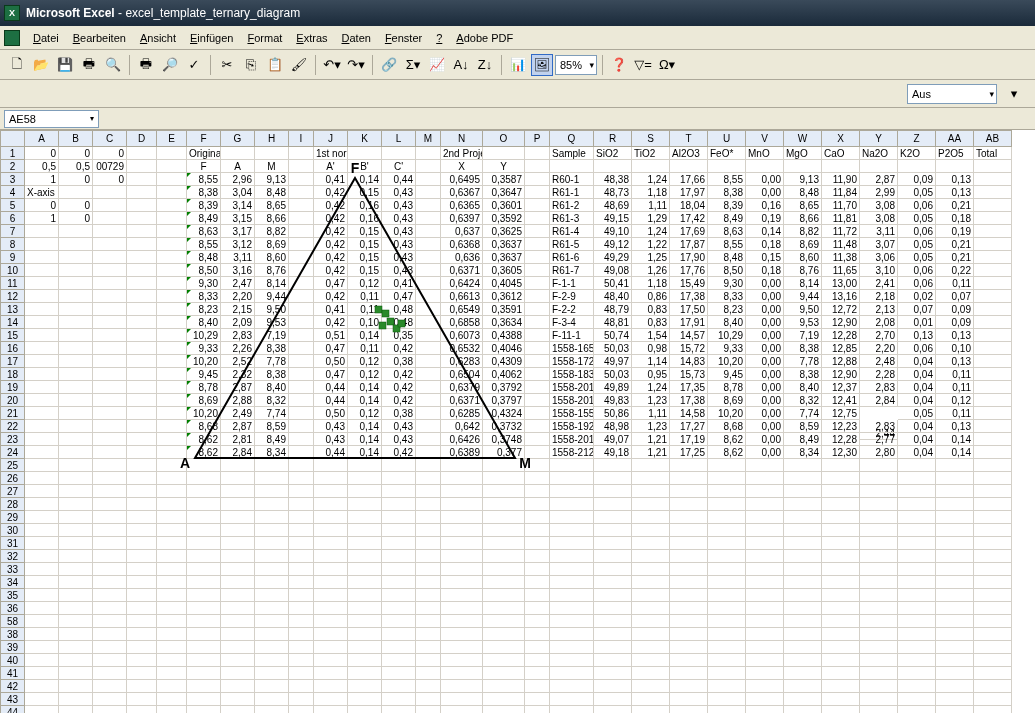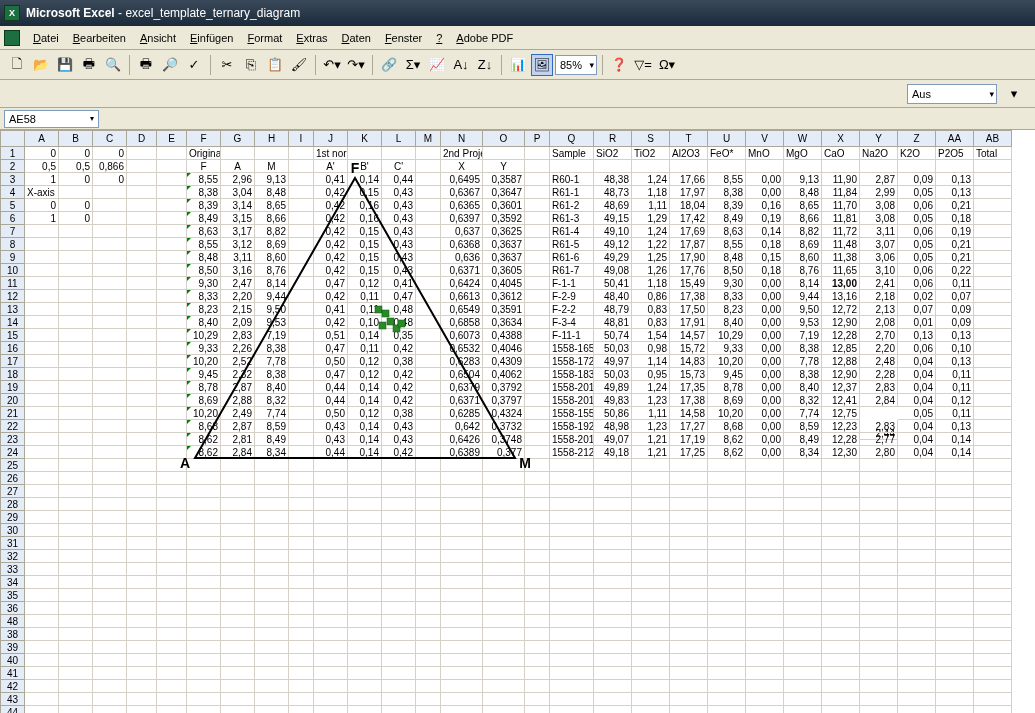--- a/index.html
+++ b/index.html
@@ -167,21 +167,21 @@
         <div class="cell l" style="width: 38px;">CaO</div>
         <div class="cell l" style="width: 38px;">Na2O</div>
         <div class="cell l" style="width: 38px;">K2O</div>
         <div class="cell l" style="width: 38px;">P2O5</div>
         <div class="cell l" style="width: 38px;">Total</div>
       </div>
       <div class="row">
         <div class="rh">2</div>
         <div class="cell r" style="width: 34px;">0,5</div>
         <div class="cell r" style="width: 34px;">0,5</div>
-        <div class="cell r" style="width: 34px;">0,866</div>
+        <div class="cell r" style="width: 34px;">00729</div>
         <div class="cell" style="width: 30px;"></div>
         <div class="cell" style="width: 30px;"></div>
         <div class="cell c" style="width: 34px;">F</div>
         <div class="cell c" style="width: 34px;">A</div>
         <div class="cell c" style="width: 34px;">M</div>
         <div class="cell" style="width: 25px;"></div>
         <div class="cell c" style="width: 34px;">A'</div>
         <div class="cell c" style="width: 34px;">B'</div>
         <div class="cell c" style="width: 34px;">C'</div>
         <div class="cell" style="width: 25px;"></div>
@@ -467,21 +467,21 @@
         <div class="cell r" style="width: 42px;">0,6424</div>
         <div class="cell r" style="width: 42px;">0,4045</div>
         <div class="cell" style="width: 25px;"></div>
         <div class="cell l" style="width: 44px;">F-1-1</div>
         <div class="cell r" style="width: 38px; text-align: right;">50,41</div>
         <div class="cell r" style="width: 38px;">1,18</div>
         <div class="cell r" style="width: 38px; text-align: center;">15,49</div>
         <div class="cell r" style="width: 38px;">9,30</div>
         <div class="cell r" style="width: 38px;">0,00</div>
         <div class="cell r" style="width: 38px;">8,14</div>
-        <div class="cell r" style="width: 38px; font-weight: bold;">13,00</div>
+        <div class="cell r" style="width: 38px;">13,00</div>
         <div class="cell r" style="width: 38px;">2,41</div>
         <div class="cell r" style="width: 38px;">0,06</div>
         <div class="cell r" style="width: 38px;">0,11</div>
         <div class="cell" style="width: 38px;"></div>
       </div>
       <div class="row">
         <div class="rh">12</div>
         <div class="cell" style="width: 34px;"></div>
         <div class="cell" style="width: 34px;"></div>
         <div class="cell" style="width: 34px;"></div>
@@ -1249,21 +1249,21 @@
         <div class="cell" style="width: 38px;"></div>
         <div class="cell" style="width: 38px;"></div>
         <div class="cell" style="width: 38px;"></div>
         <div class="cell" style="width: 38px;"></div>
         <div class="cell" style="width: 38px;"></div>
         <div class="cell" style="width: 38px;"></div>
         <div class="cell" style="width: 38px;"></div>
         <div class="cell" style="width: 38px;"></div>
       </div>
       <div class="row">
-        <div class="rh">48</div>
+        <div class="rh">58</div>
         <div class="cell" style="width: 34px;"></div>
         <div class="cell" style="width: 34px;"></div>
         <div class="cell" style="width: 34px;"></div>
         <div class="cell" style="width: 30px;"></div>
         <div class="cell" style="width: 30px;"></div>
         <div class="cell" style="width: 34px;"></div>
         <div class="cell" style="width: 34px;"></div>
         <div class="cell" style="width: 34px;"></div>
         <div class="cell" style="width: 25px;"></div>
         <div class="cell" style="width: 34px;"></div>

